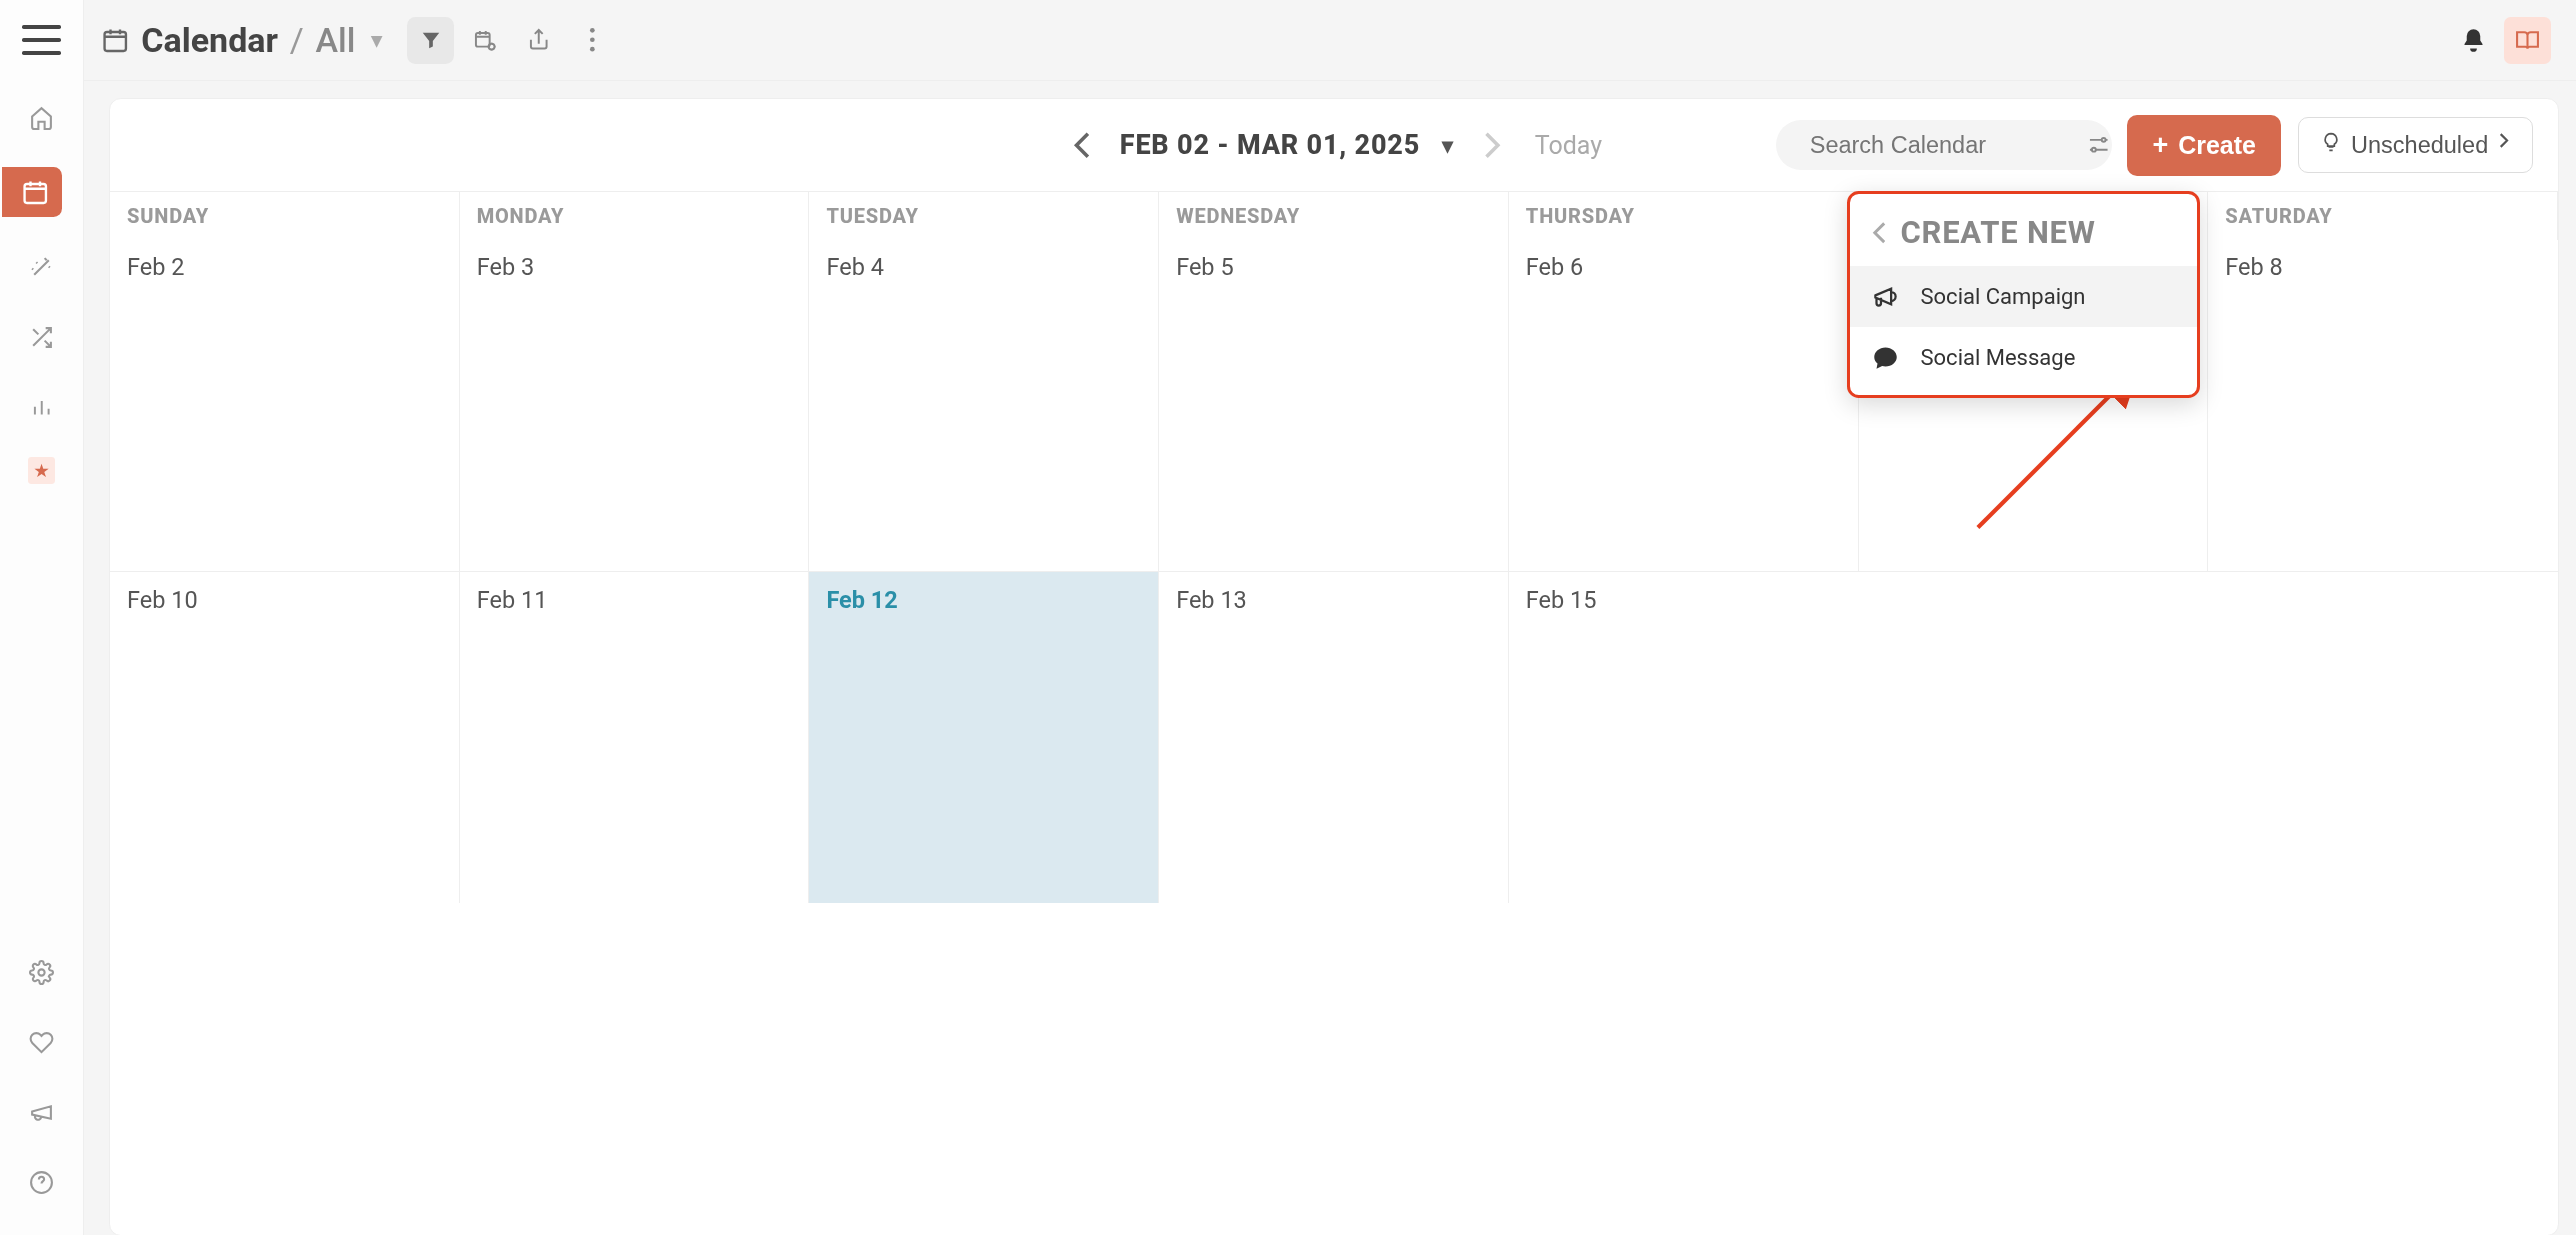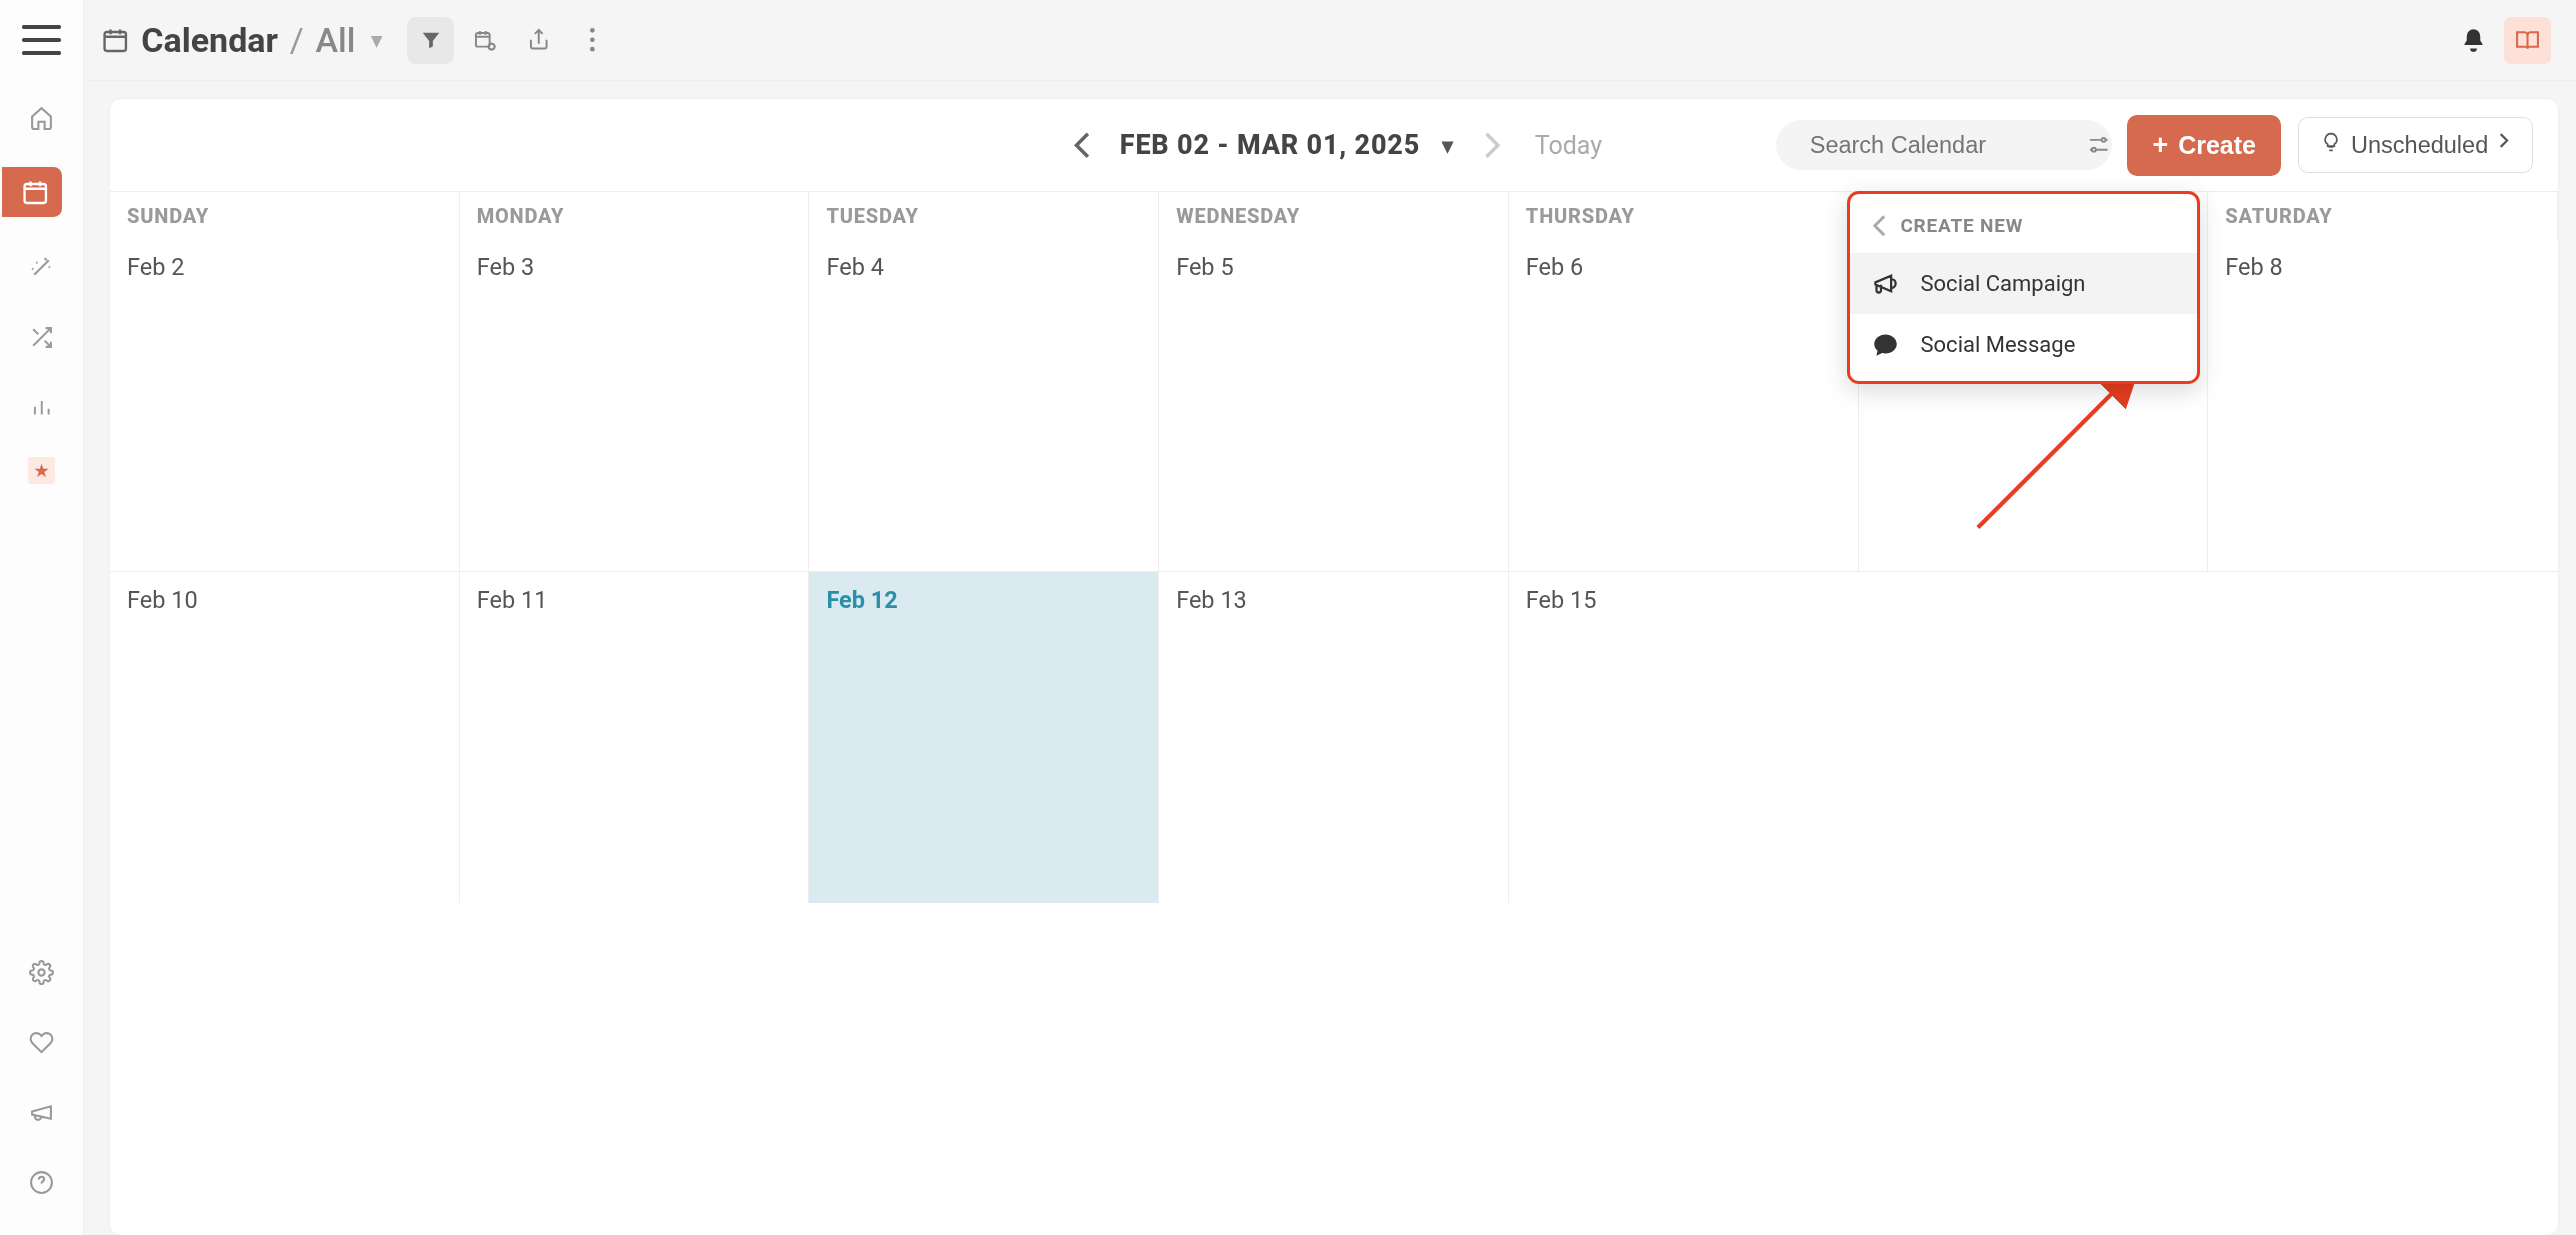--- a/index.html
+++ b/index.html
@@ -88,21 +88,21 @@
     position:absolute;
     top:92px; right:358px;
     width:353px;
     background:#fff;
     border-radius:11.8px;
     box-shadow:0 6.7px 25px rgba(0,0,0,0.15);
     border:3.4px solid #e63e1f;
     z-index:10;
     padding-bottom:6.7px;
   }
-  .create-menu-header{ display:flex; align-items:center; gap:13.4px; padding:20px 22px 15px; color:#888; font-size:19px; font-weight:700; letter-spacing:0.8px;}
+  .create-menu-header{ display:flex; align-items:center; gap:13.4px; padding:20px 22px 15px; color:#888; font-size:31px; font-weight:700; letter-spacing:0.8px;}
   .create-menu-header .back{ font-size:25px; color:#aaa; cursor:pointer;}
   .create-menu-item{ display:flex; align-items:center; gap:18.5px; padding:17px 22px; font-size:22px; color:#333; cursor:pointer;}
   .create-menu-item:hover, .create-menu-item.hov{ background:#f3f3f3;}
   .create-menu-item .ic{ font-size:25px; color:#333; width:30px; text-align:center;}
   
   .annot-arrow {
     position:absolute;
     width:202px; height:185px;
     pointer-events:none;
     top:252px; right:395px;

